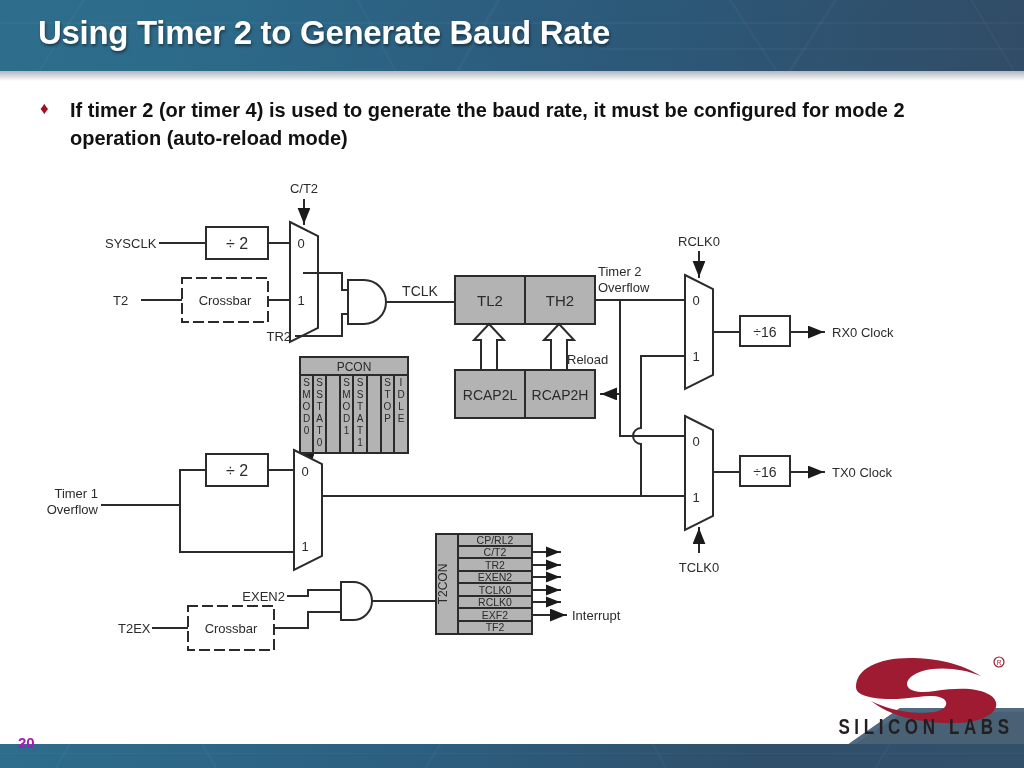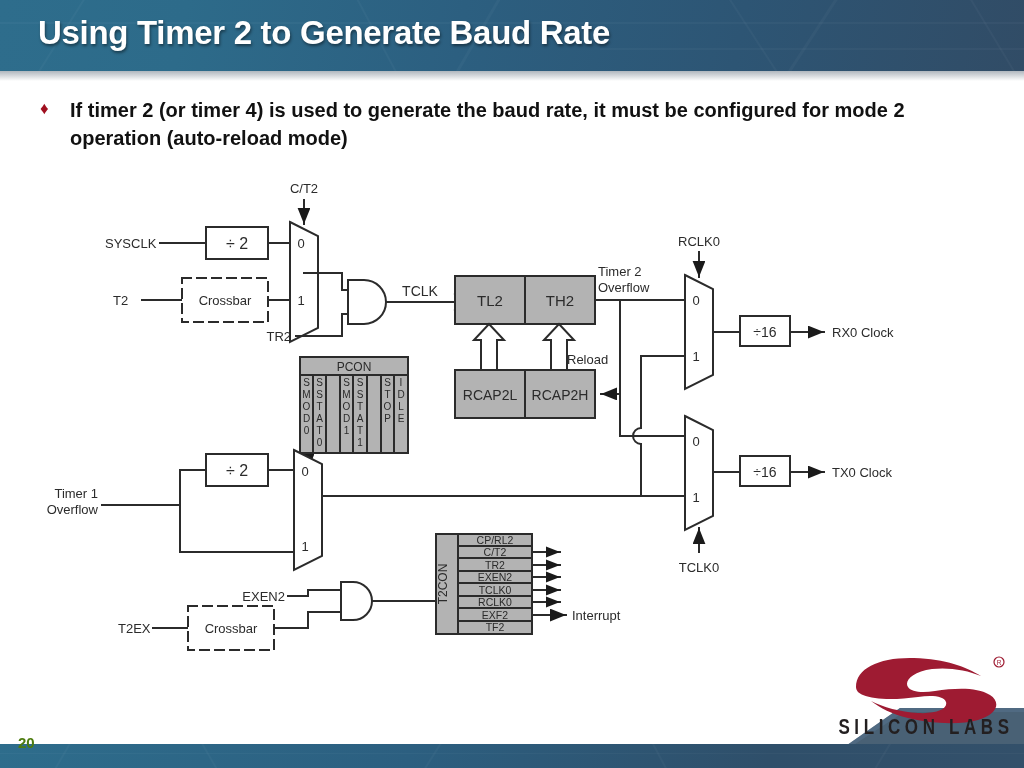--- a/index.html
+++ b/index.html
@@ -54,21 +54,21 @@
     overflow:hidden;
   }
   .footer-band .facets{position:absolute;inset:0;opacity:.25;}
   .footer-band .facets span{position:absolute;background:rgba(255,255,255,.12);}
   .footer-wedge{
     position:absolute;left:500px;top:700px;width:524px;height:50px;
     overflow:hidden;
   }
   .page-num{
     position:absolute;left:18px;top:734px;
-    font-size:15px;font-weight:bold;color:#4d7c0f;
+    font-size:15px;font-weight:bold;color:#a21caf;
   }
   .logo{
     position:absolute;left:838px;top:654px;width:170px;height:70px;
   }
   .logo-text{
     position:absolute;left:838px;top:714px;width:176px;
     font-size:17px;color:#231f20;letter-spacing:4.6px;
     font-weight:bold;text-align:center;
     transform:scaleY(1.35);transform-origin:top center;
   }

